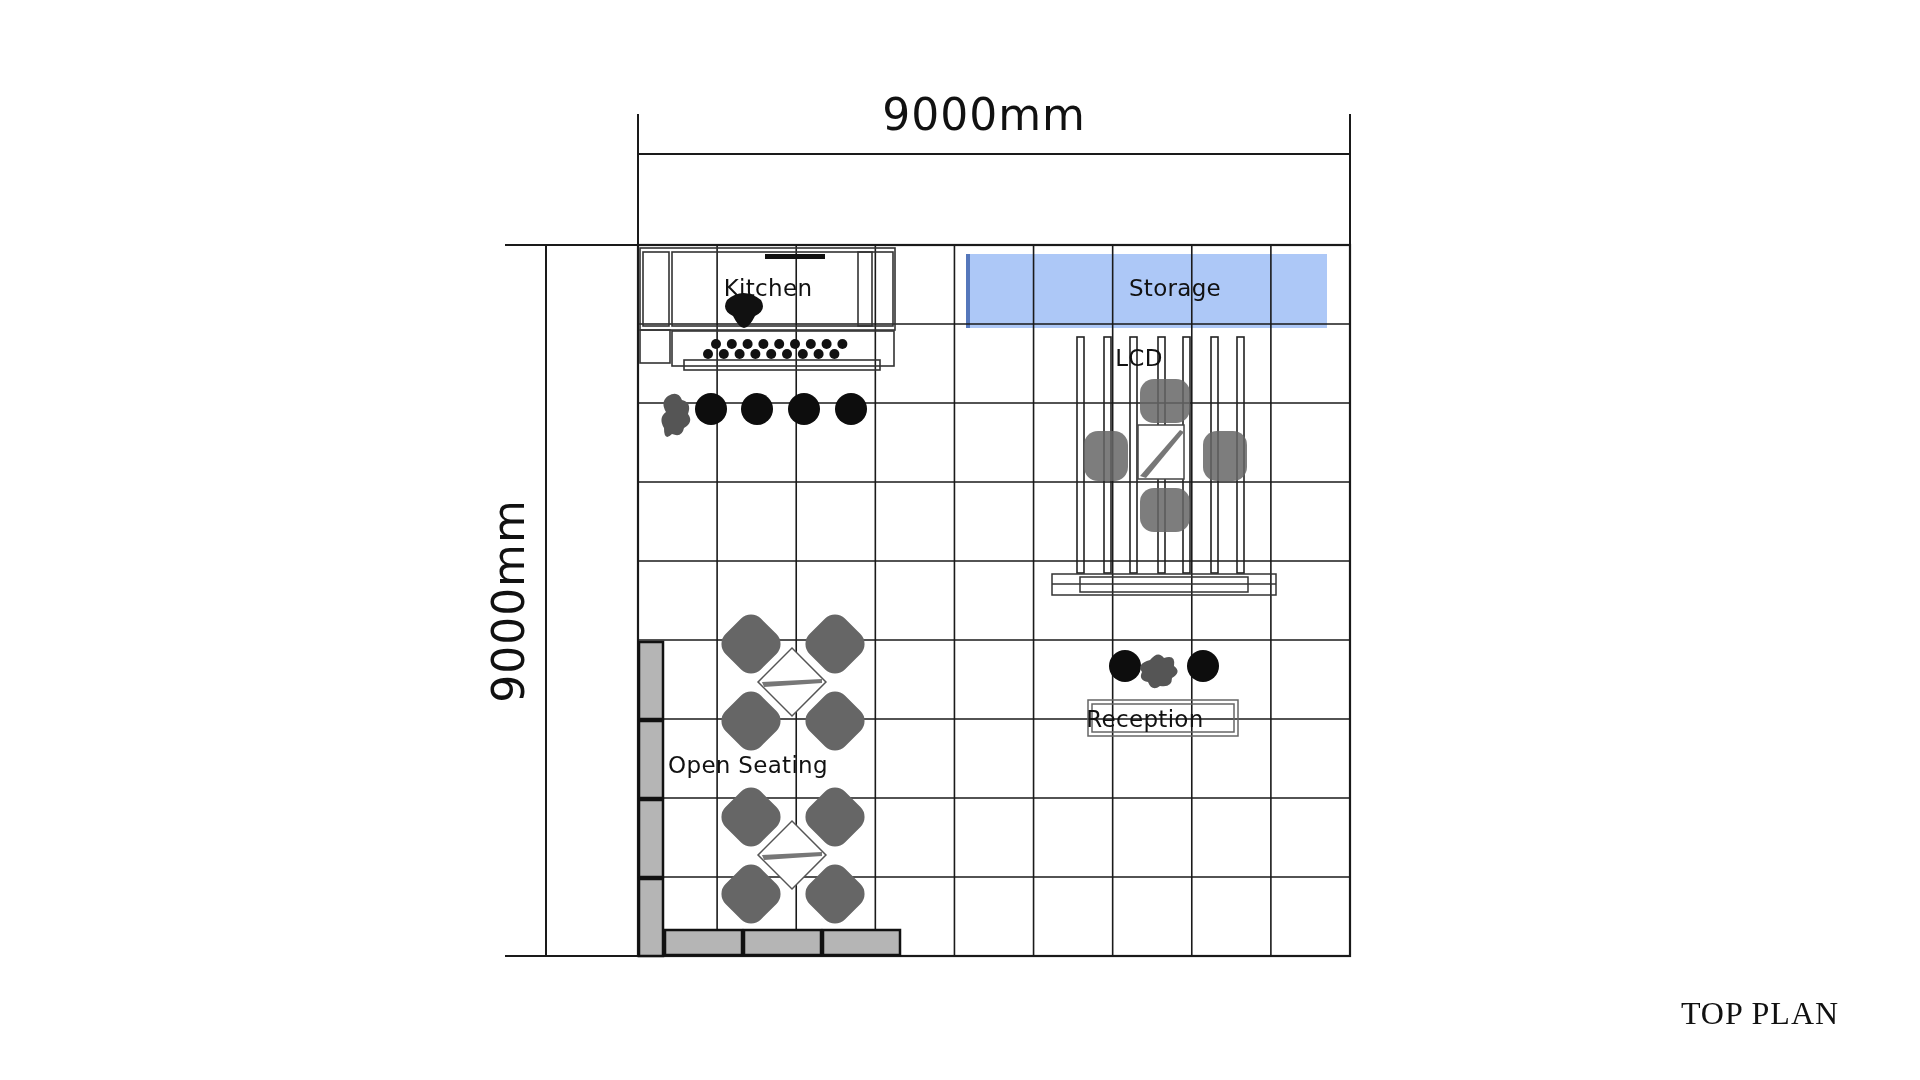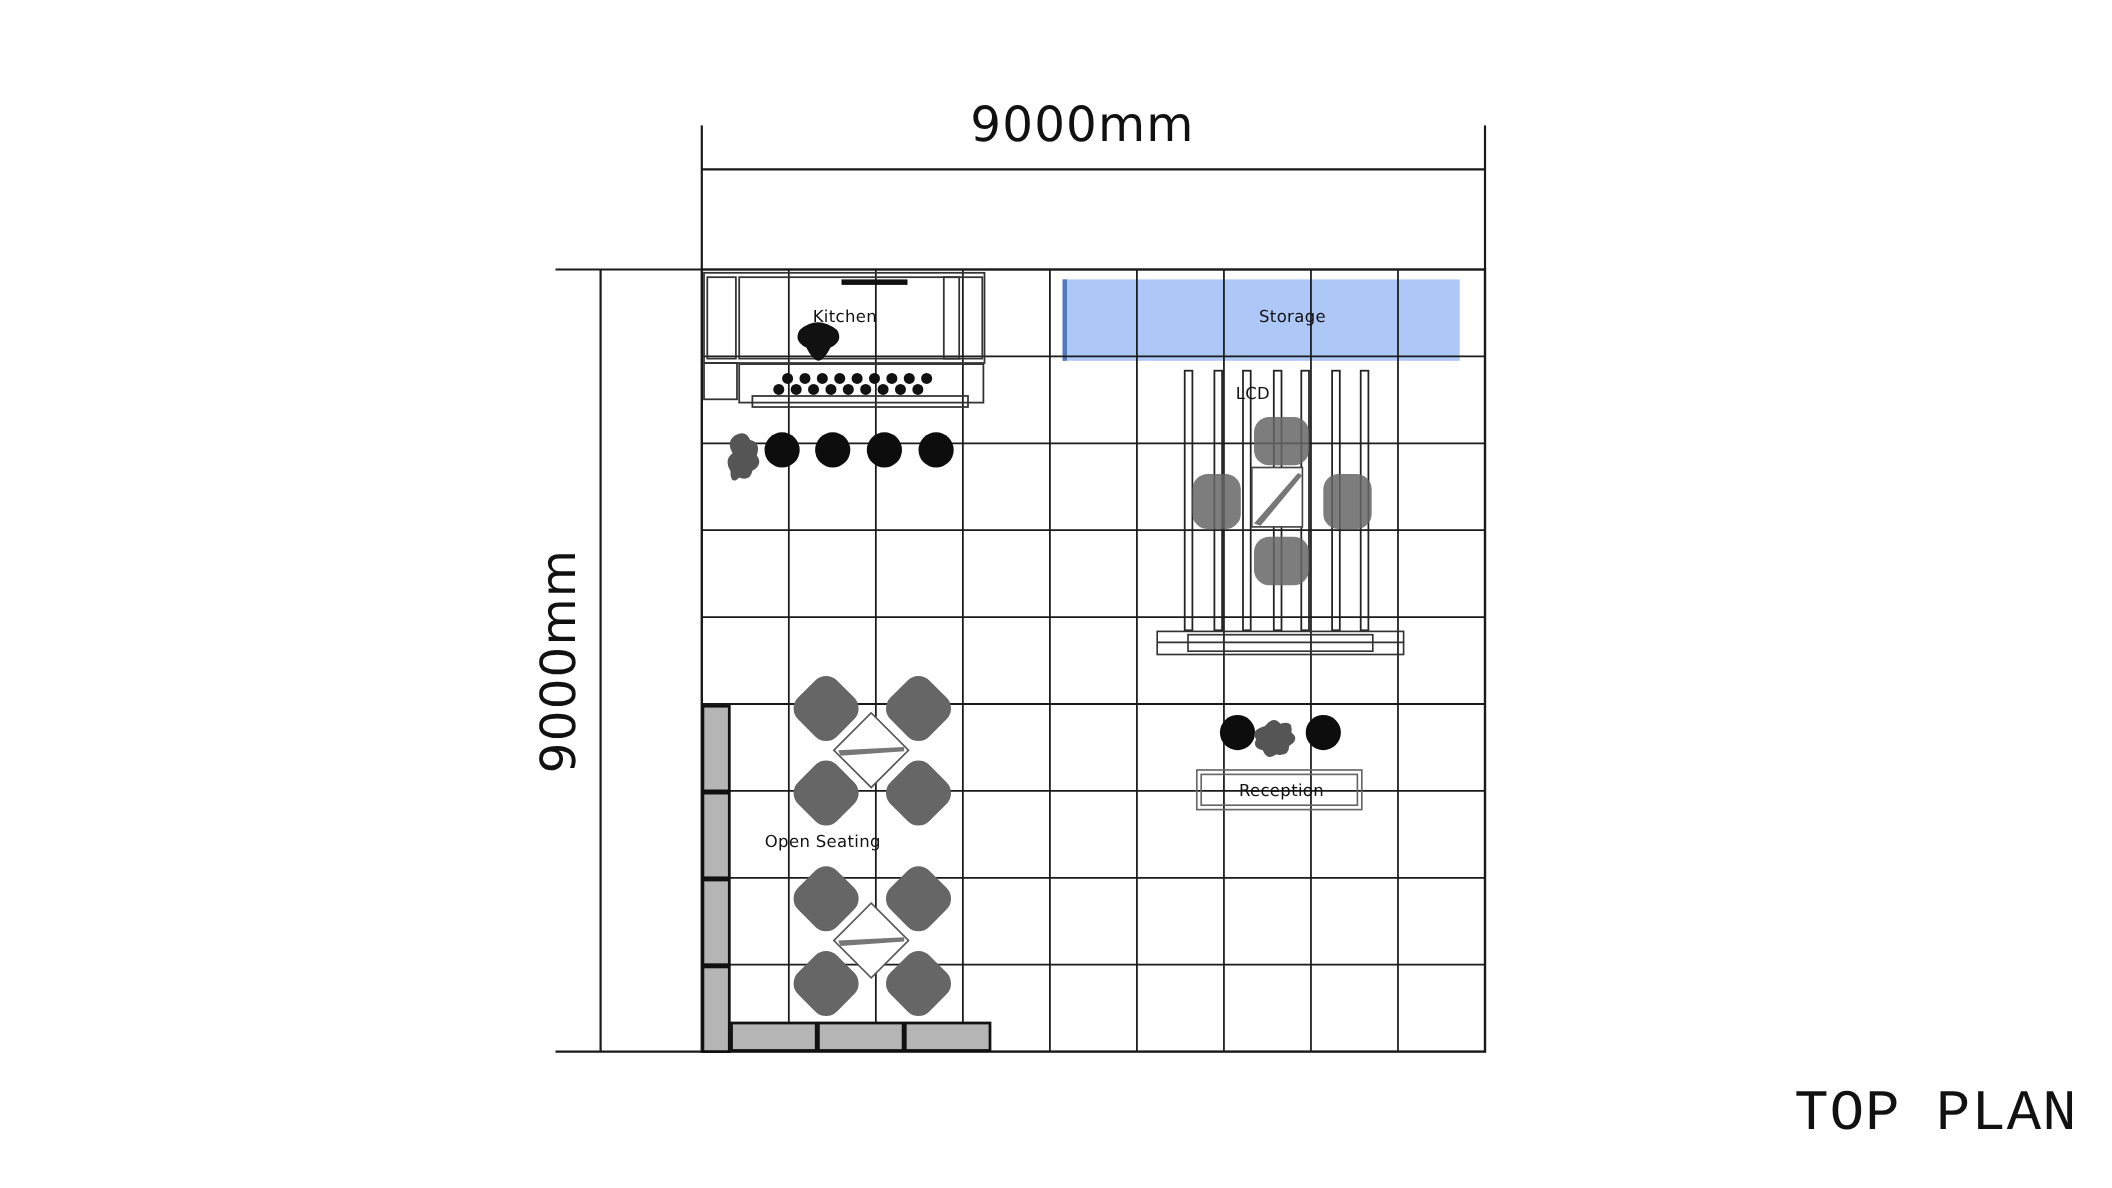--- a/index.html
+++ b/index.html
@@ -1,22 +1,22 @@
 <!DOCTYPE html>
 <html><head>
 <meta charset="utf-8">
 <style>
   html, body { margin: 0; padding: 0; background: #ffffff; }
   body { width: 1920px; height: 1080px; position: relative; overflow: hidden; font-family: "DejaVu Sans", sans-serif; }
   #plan { position: absolute; left: 0; top: 0; width: 1920px; height: 1080px; }
   .lbl { position: absolute; color: #111; white-space: nowrap; transform: translate(-50%, -50%); font-family: "DejaVu Sans", sans-serif; }
-  .room-lbl { font-size: 15px; letter-spacing: 0.3px; }
+  .room-lbl { font-size: 23px; letter-spacing: 0.3px; }
   .dim-lbl { font-size: 44px; letter-spacing: 1px; }
   .dim-vert { transform: translate(-50%, -50%) rotate(-90deg); }
-  .title-lbl { font-family: Liberation Mono, monospace; font-size: 52px; letter-spacing: 1px; }
+  .title-lbl { font-family: Liberation Serif, serif; font-size: 32px; letter-spacing: 1px; }
 </style>
 </head>
 <body>
 
 <svg id="plan" viewBox="0 0 1920 1080" xmlns="http://www.w3.org/2000/svg">
 
   <g stroke="#1a1a1a" stroke-width="2" fill="none">
     <line x1="638" y1="154" x2="1350" y2="154"></line>
     <line x1="638" y1="114" x2="638" y2="245"></line>
     <line x1="1350" y1="114" x2="1350" y2="245"></line>
@@ -148,15 +148,15 @@
       <rect x="744" y="930" width="77" height="25" fill="#b5b5b5" stroke="#111" stroke-width="2.5"></rect>
       <rect x="823" y="930" width="77" height="25" fill="#b5b5b5" stroke="#111" stroke-width="2.5"></rect>
     </g>
 </svg>
 
 <div class="lbl dim-lbl" style="left:984px; top:114px;">9000mm</div>
 <div class="lbl dim-lbl dim-vert" style="left:508px; top:601px;">9000mm</div>
 <div class="lbl room-lbl" style="left:768px; top:288px;">Kitchen</div>
 <div class="lbl room-lbl" style="left:1175px; top:288px;">Storage</div>
 <div class="lbl room-lbl" style="left:1139px; top:358px;text-align:right;">LCD</div>
-<div class="lbl room-lbl" style="left:1145px; top:719px;margin-left:20px;">Reception</div>
+<div class="lbl room-lbl" style="left:1145px; top:719px;">Reception</div>
 <div class="lbl room-lbl" style="left:748px; top:765px;">Open Seating</div>
 <div class="lbl title-lbl" style="left:1760px; top:1013px;">TOP PLAN</div>
 
 </body></html>

